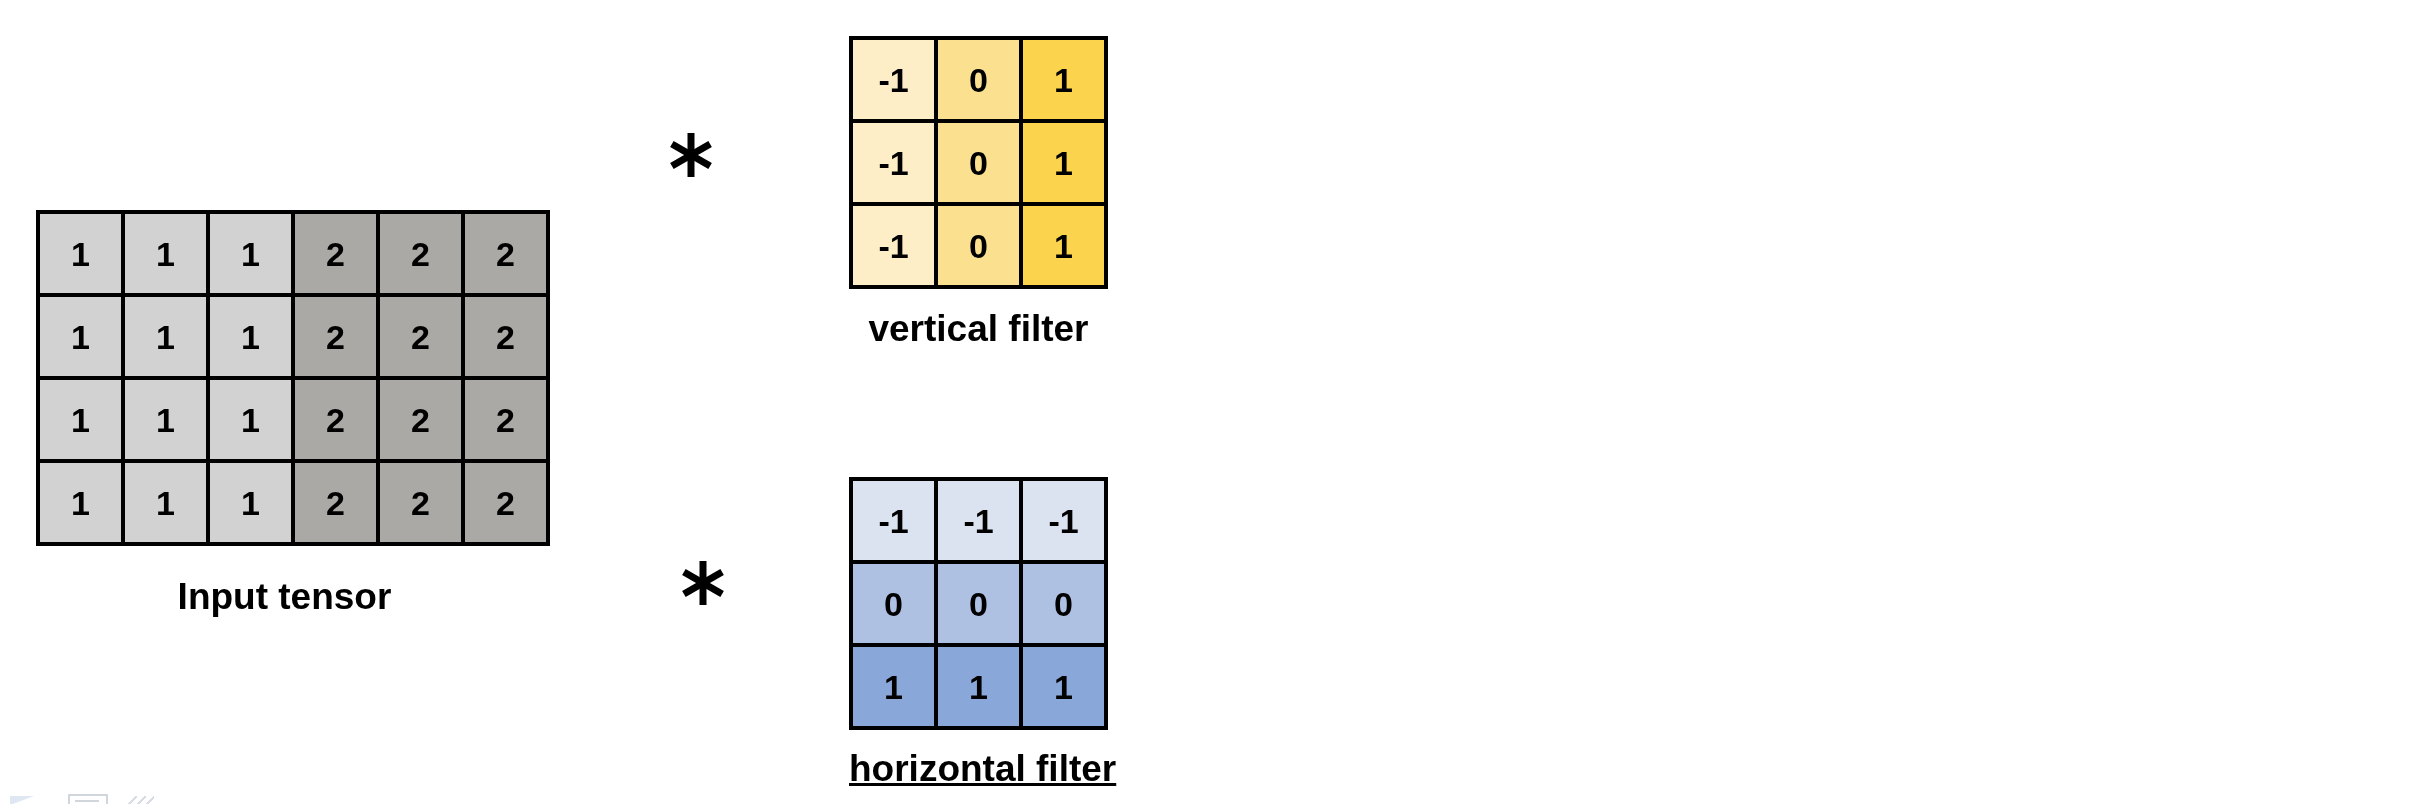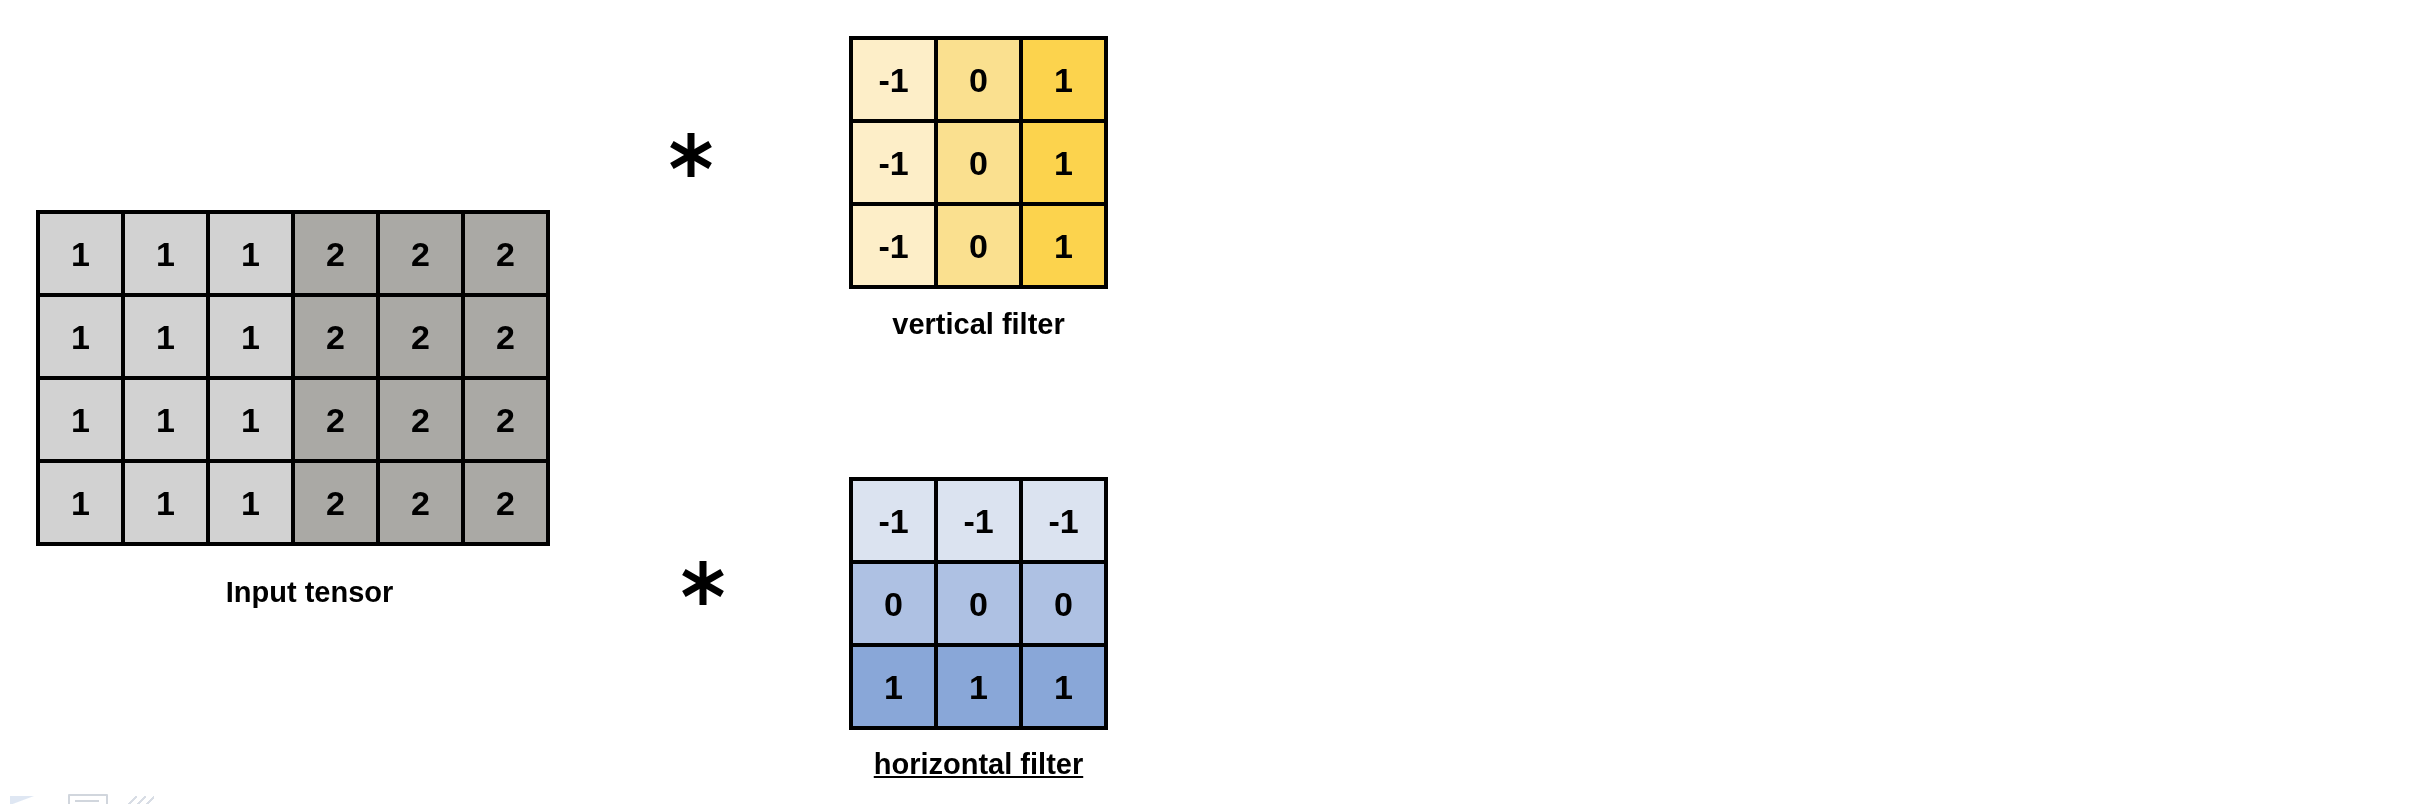--- a/index.html
+++ b/index.html
@@ -77,29 +77,29 @@
     grid-template-rows: repeat(3, 79px);
   }
   #horizontal-filter .cell { font-size: 34px; }
   .c-blue-1 { background: #dbe3f0; }
   .c-blue-2 { background: #aec1e3; }
   .c-blue-3 { background: #89a7d8; }
 
   
   .caption {
     position: absolute;
-    font-size: 29px;
+    font-size: 37px;
     font-weight: 700;
     color: #000000;
     text-align: center;
     white-space: nowrap;
     user-select: none;
   }
   #caption-input-tensor {
-    left: 45px;
+    left: 20px;
     top: 576px;
     width: 529px;
   }
   #caption-vertical-filter {
     left: 849px;
     top: 308px;
     width: 259px;
   }
   #caption-horizontal-filter {
     left: 849px;

